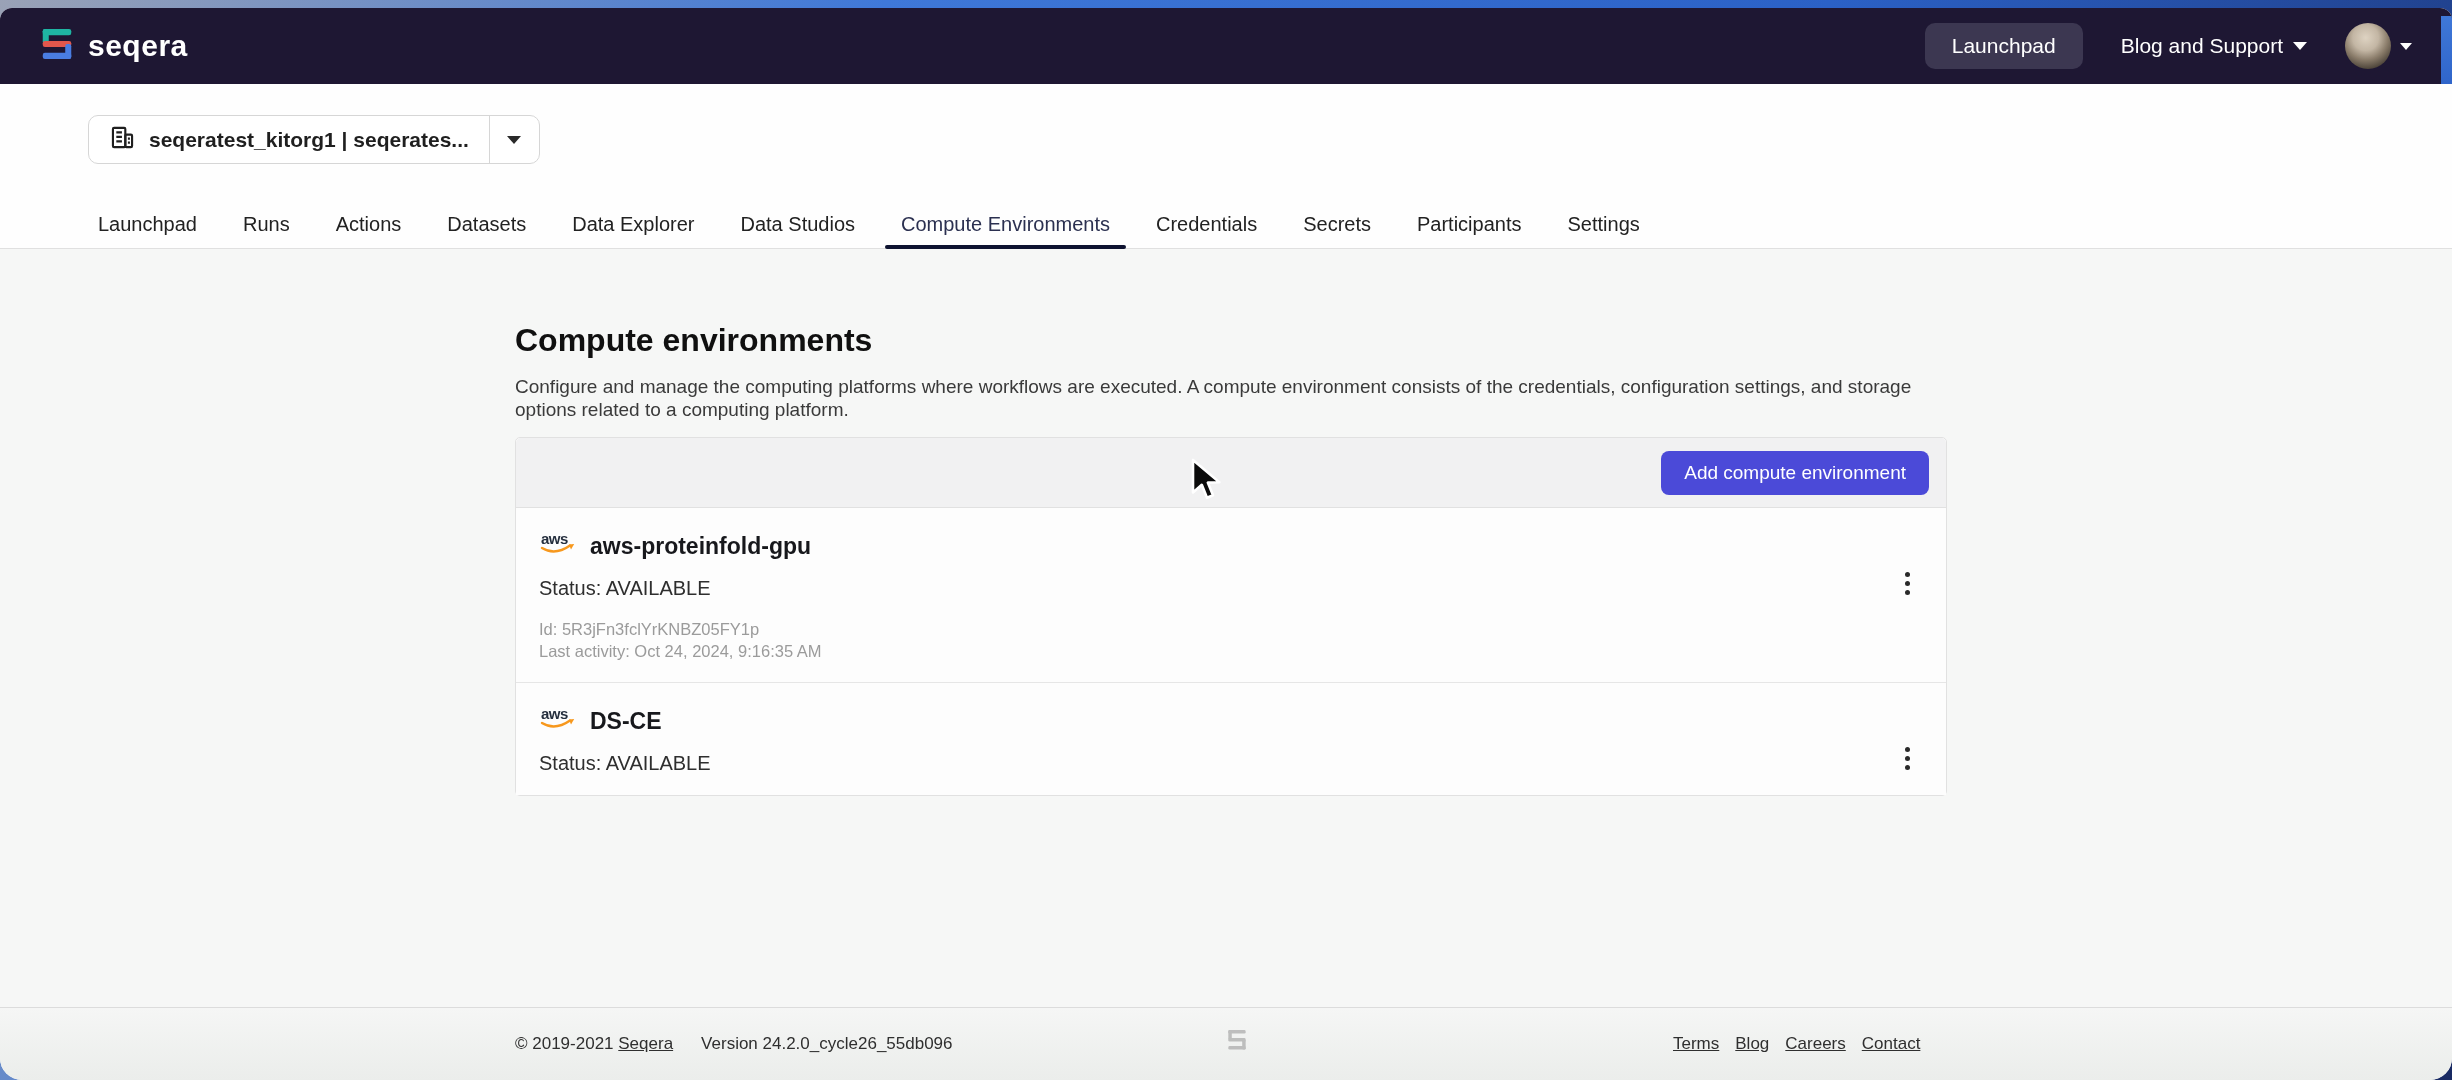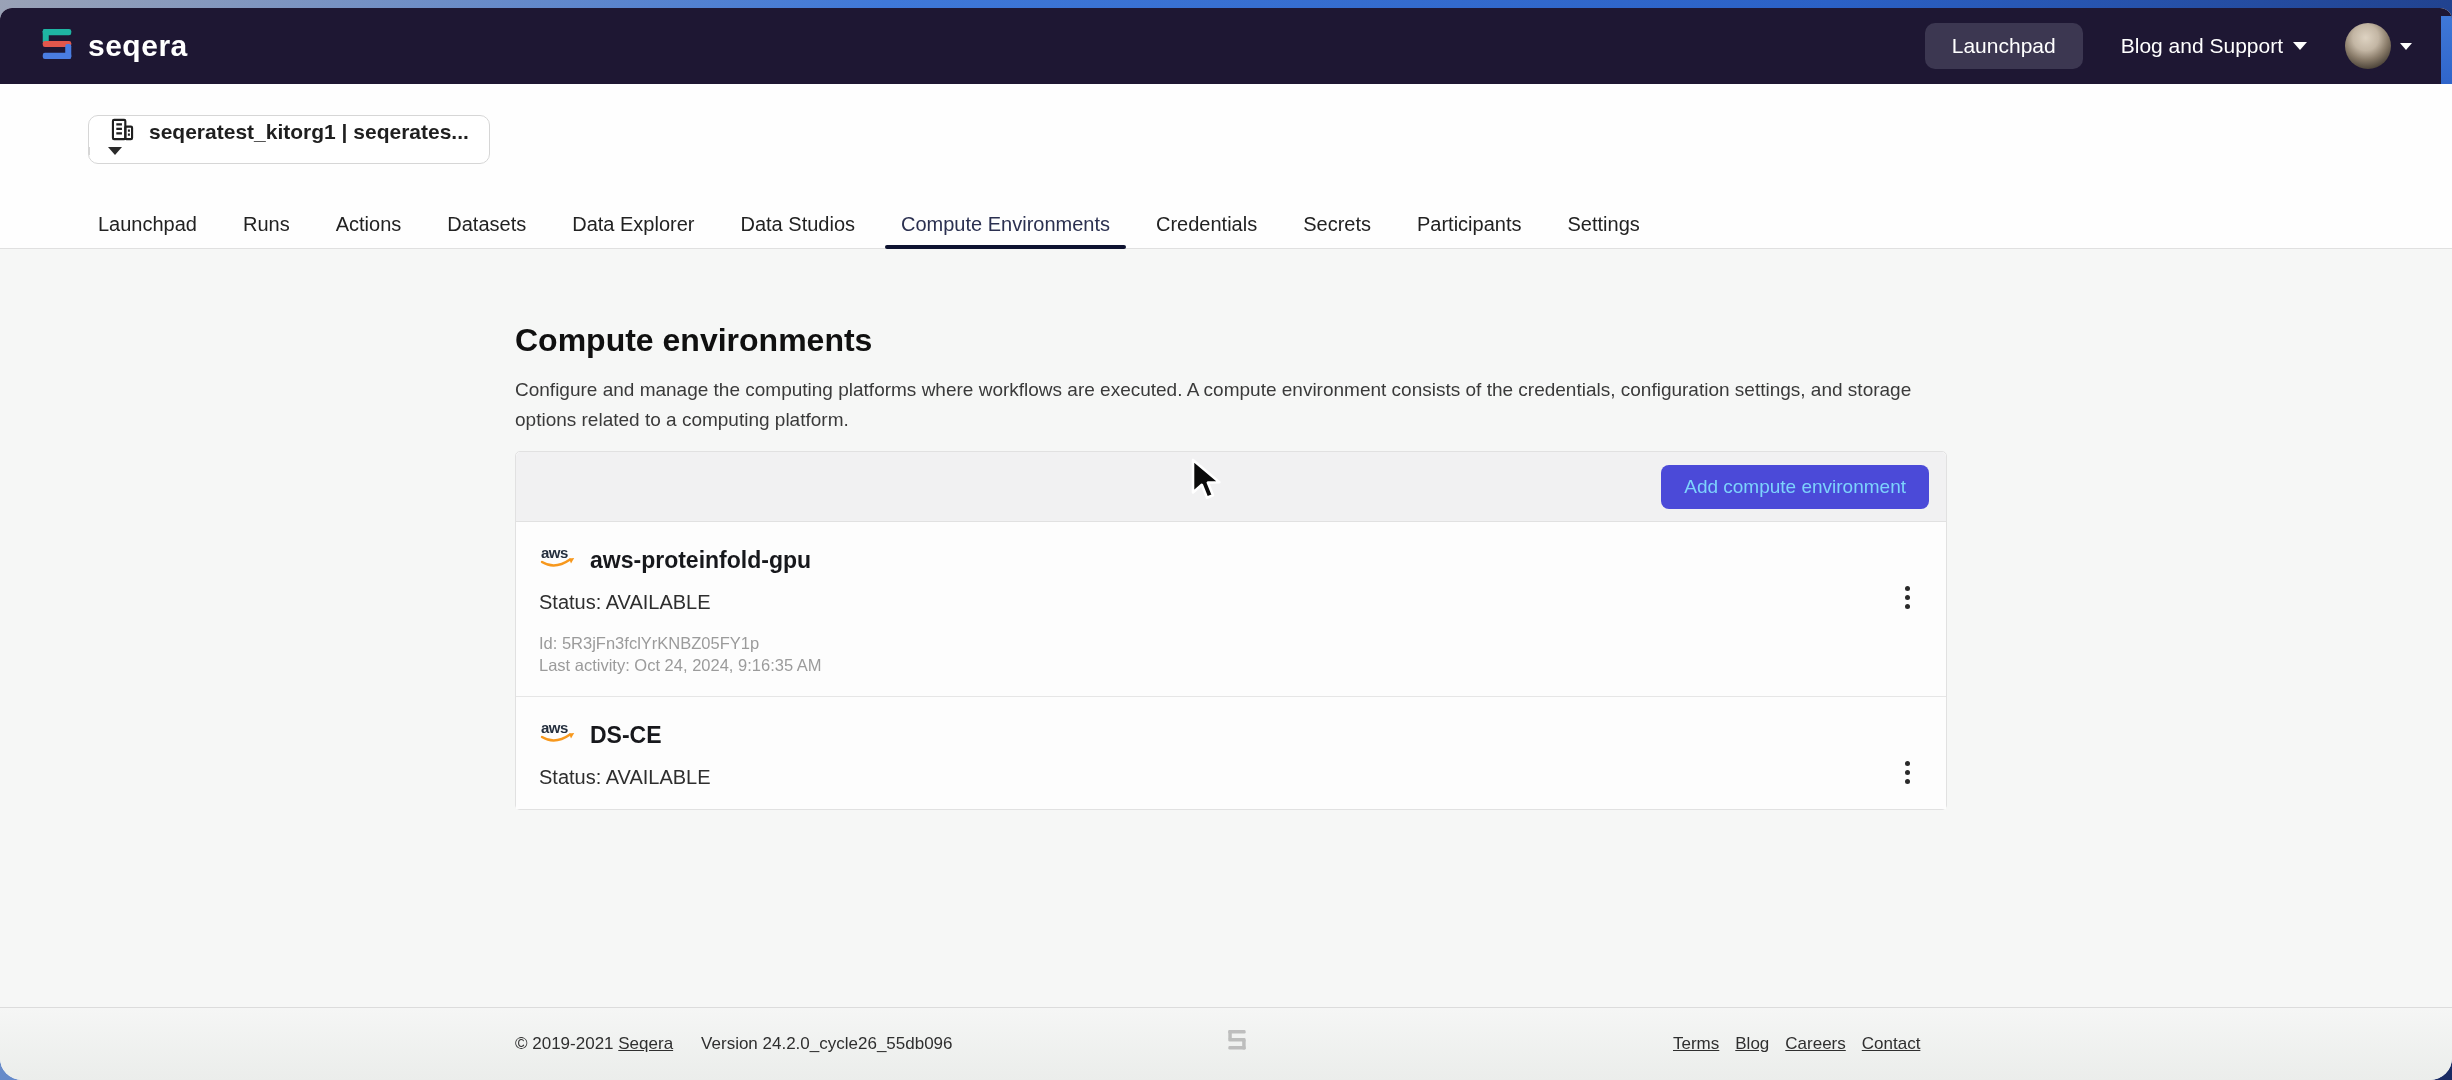--- a/index.html
+++ b/index.html
@@ -23,45 +23,45 @@
   .nav-link { display:flex; align-items:center; gap:10px; color:#fff; font-size:21px; cursor:pointer; }
   .caret-down-white { width:0; height:0; border-left:7px solid transparent;
     border-right:7px solid transparent; border-top:8px solid #fff; }
   .avatar-group { display:flex; align-items:center; gap:9px; cursor:pointer; }
   .avatar { width:46px; height:46px; border-radius:50%;
     background:radial-gradient(circle at 45% 32%, #ded3c2 0%, #c3b6a4 32%, #8a7c6a 55%, #3a332b 85%, #262019 100%); }
 
   
   .topzone { position:relative; height:165px; background:#fefefe; border-bottom:1px solid #e0e0e0; }
   .ws-selector { position:absolute; top:31px; left:88px; display:inline-flex; align-items:stretch;
-    background:#fff; border:1px solid #d6d6d6; border-radius:10px; height:49px; cursor:pointer;flex-direction:column; }
+    background:#fff; border:1px solid #d6d6d6; border-radius:10px; height:49px; cursor:pointer; }
   .ws-main { display:flex; align-items:center; gap:13px; padding:0 20px; }
   .ws-label { font-size:21px; font-weight:600; color:#1f1f1f; }
   .ws-caret { display:flex; align-items:center; justify-content:center; width:50px;
     border-left:1px solid #d6d6d6; }
   .caret-down-dark { width:0; height:0; border-left:7px solid transparent;
     border-right:7px solid transparent; border-top:8px solid #2a2a2a; }
   .tabbar { position:absolute; bottom:0; left:82px; display:flex; gap:14px; }
   .tab { position:relative; height:48px; display:flex; align-items:center; padding:0 16px;
     font-size:20px; color:#222; cursor:pointer; white-space:nowrap; }
   .tab.active { color:#2b3050; font-weight:500; }
   .tab.active::after { content:""; position:absolute; left:0; right:0; bottom:-1px; height:4px;
     background:#0e1330; border-radius:2px; }
 
   
   .main { height:758px; background:#f6f7f6; }
   .content { margin-left:515px; width:1432px; padding-top:70px; }
   .page-title { font-size:32px; line-height:42px; font-weight:700; color:#101010; margin-bottom:14px; }
-  .page-desc { font-size:19px; line-height:30px; color:#3a3a3a; margin-bottom:16px; }
+  .page-desc { font-size:19px; line-height:23px; color:#3a3a3a; margin-bottom:16px; }
 
   .panel { border:1px solid #e1e1e1; border-radius:5px; background:#fdfdfd; }
   .panel-toolbar { height:70px; background:#f1f1f2; border-bottom:1px solid #e1e1e1;
     border-radius:5px 5px 0 0; display:flex; align-items:center; justify-content:flex-end;
     padding-right:17px; }
-  .add-btn { background:#4b4ad8; color:#7dd3fc; font-size:19px; padding:11px 23px;
+  .add-btn { background:#4b4ad8; color:#ffffff; font-size:19px; padding:11px 23px;
     border:none; border-radius:8px; cursor:pointer; }
 
   .ce-card { position:relative; padding:22px 30px 20px 23px; background:#fdfdfd; }
   .ce-card + .ce-card { border-top:1px solid #e6e6e6; }
   .ce-title-row { display:flex; align-items:center; gap:11px; }
   .ce-name { font-size:23px; font-weight:700; color:#17181c; }
   .ce-status { margin-top:15px; font-size:20px; color:#2e2e2e; }
   .ce-meta { margin-top:18px; font-size:16.5px; line-height:22px; color:#9b9b9b; }
   .kebab { position:absolute; top:60px; right:32px; display:flex; flex-direction:column;
     gap:4px; align-items:center; cursor:pointer; padding:4px; }

